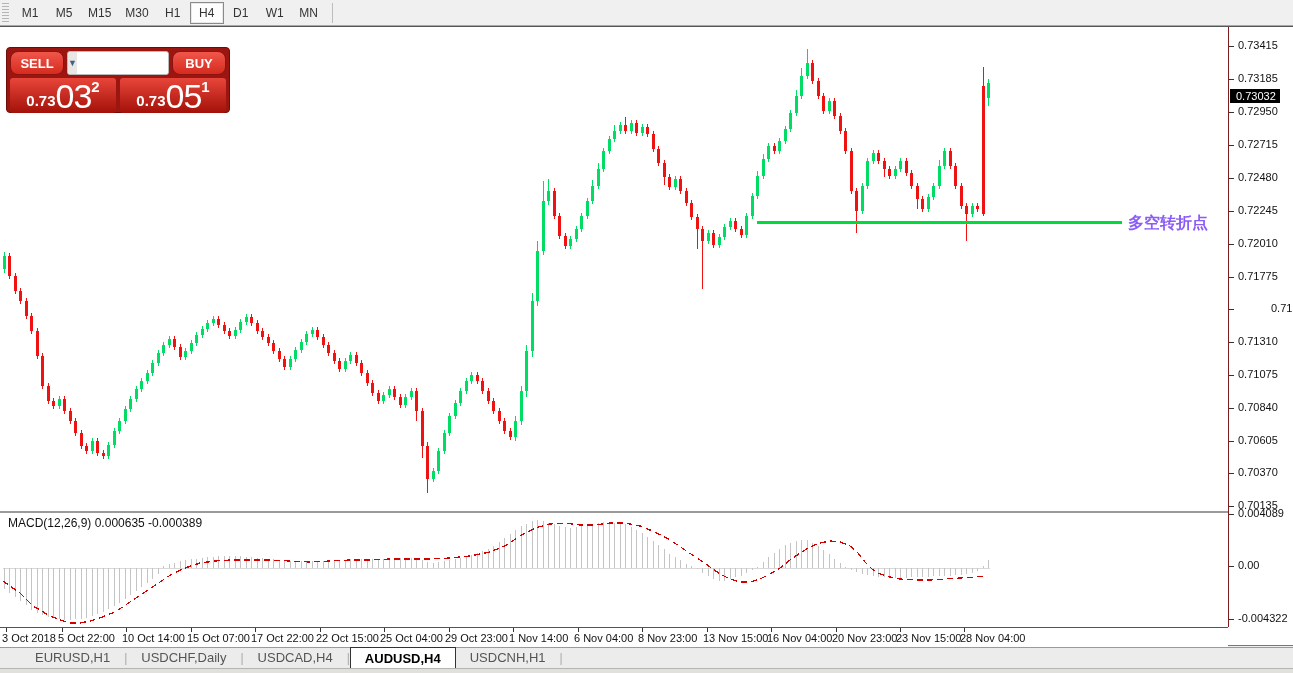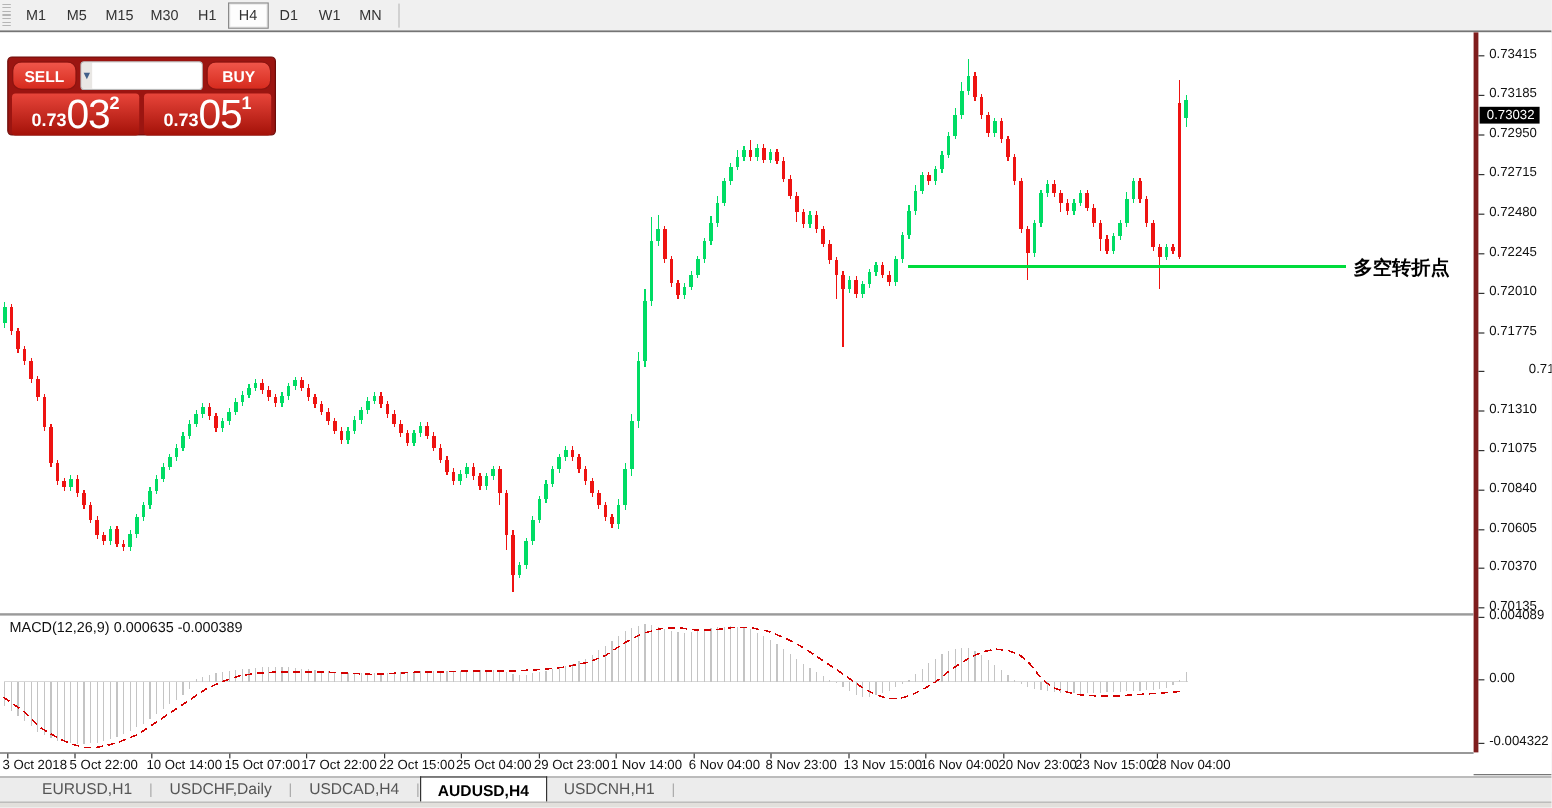--- a/index.html
+++ b/index.html
@@ -24,21 +24,21 @@
   .plot-macd  { position:absolute; left:0; top:484px; width:1228px; height:116px; background:#fff;
                 border-top:2px solid #9a9a9a; }
   svg.layer { position:absolute; left:0; top:0; }
 
   .chart-title { position:absolute; left:8px; top:5px; font-size:12px; color:#111; white-space:nowrap; }
   .chart-title .tri { font-size:9px; margin-right:5px; }
   .macd-label { position:absolute; left:8px; top:3px; font-size:12px; color:#111; }
 
   
   .price-axis { position:absolute; left:1228px; top:0; width:65px; height:600px;
-                background:#fff; border-left:4px solid #7f1d1d; }
+                background:#fff; border-left:1px solid #7f1d1d; }
   .price-label { position:absolute; left:9px; font-size:11px; color:#111; white-space:nowrap; }
   .price-label::before { content:""; position:absolute; left:-9px; top:7px; width:5px; height:1px; background:#333; }
   .price-current { position:absolute; left:1px; background:#000; color:#fff; font-size:11px;
                    padding:1px 4px 1px 6px; white-space:nowrap; }
 
   
   .x-axis { position:absolute; left:0; top:600px; width:1228px; height:20px; background:#fff;
             border-top:1px solid #555; }
   .x-label { position:absolute; top:4px; font-size:11px; color:#111; white-space:nowrap; }
   .x-tick  { position:absolute; top:0; width:1px; height:4px; background:#333; }
@@ -484,21 +484,21 @@
               <span class="sup">2</span>
           </div>
           <div class="price-tile">
             <span class="pfx">0.73</span>
               <span class="big">05</span>
               <span class="sup">1</span>
           </div>
         </div>
       </div>
 
-      <div class="annot-label" id="annotLabel" style="left: 1128px; top: 186px; color: #000000;">多空转折点</div>
+      <div class="annot-label" id="annotLabel" style="left: 1128px; top: 186px; color: #8b5cf6;">多空转折点</div>
     </div>
 
     <div class="plot-macd">
       <svg id="macdSvg" class="layer" width="1228" height="114" shape-rendering="crispEdges">
           <line x1="3" y1="55" x2="990" y2="55" stroke="#d8d8d8" stroke-width="1"></line>
           <line x1="4" y1="55" x2="4" y2="75.71428571428572" stroke="#c4c4c4" stroke-width="1"></line>
           <line x1="9.5" y1="55" x2="9.5" y2="79.64285714285714" stroke="#c4c4c4" stroke-width="1"></line>
           <line x1="15" y1="55" x2="15" y2="83.57142857142857" stroke="#c4c4c4" stroke-width="1"></line>
           <line x1="20.5" y1="55" x2="20.5" y2="87.84375" stroke="#c4c4c4" stroke-width="1"></line>
           <line x1="26" y1="55" x2="26" y2="92.3125" stroke="#c4c4c4" stroke-width="1"></line>

